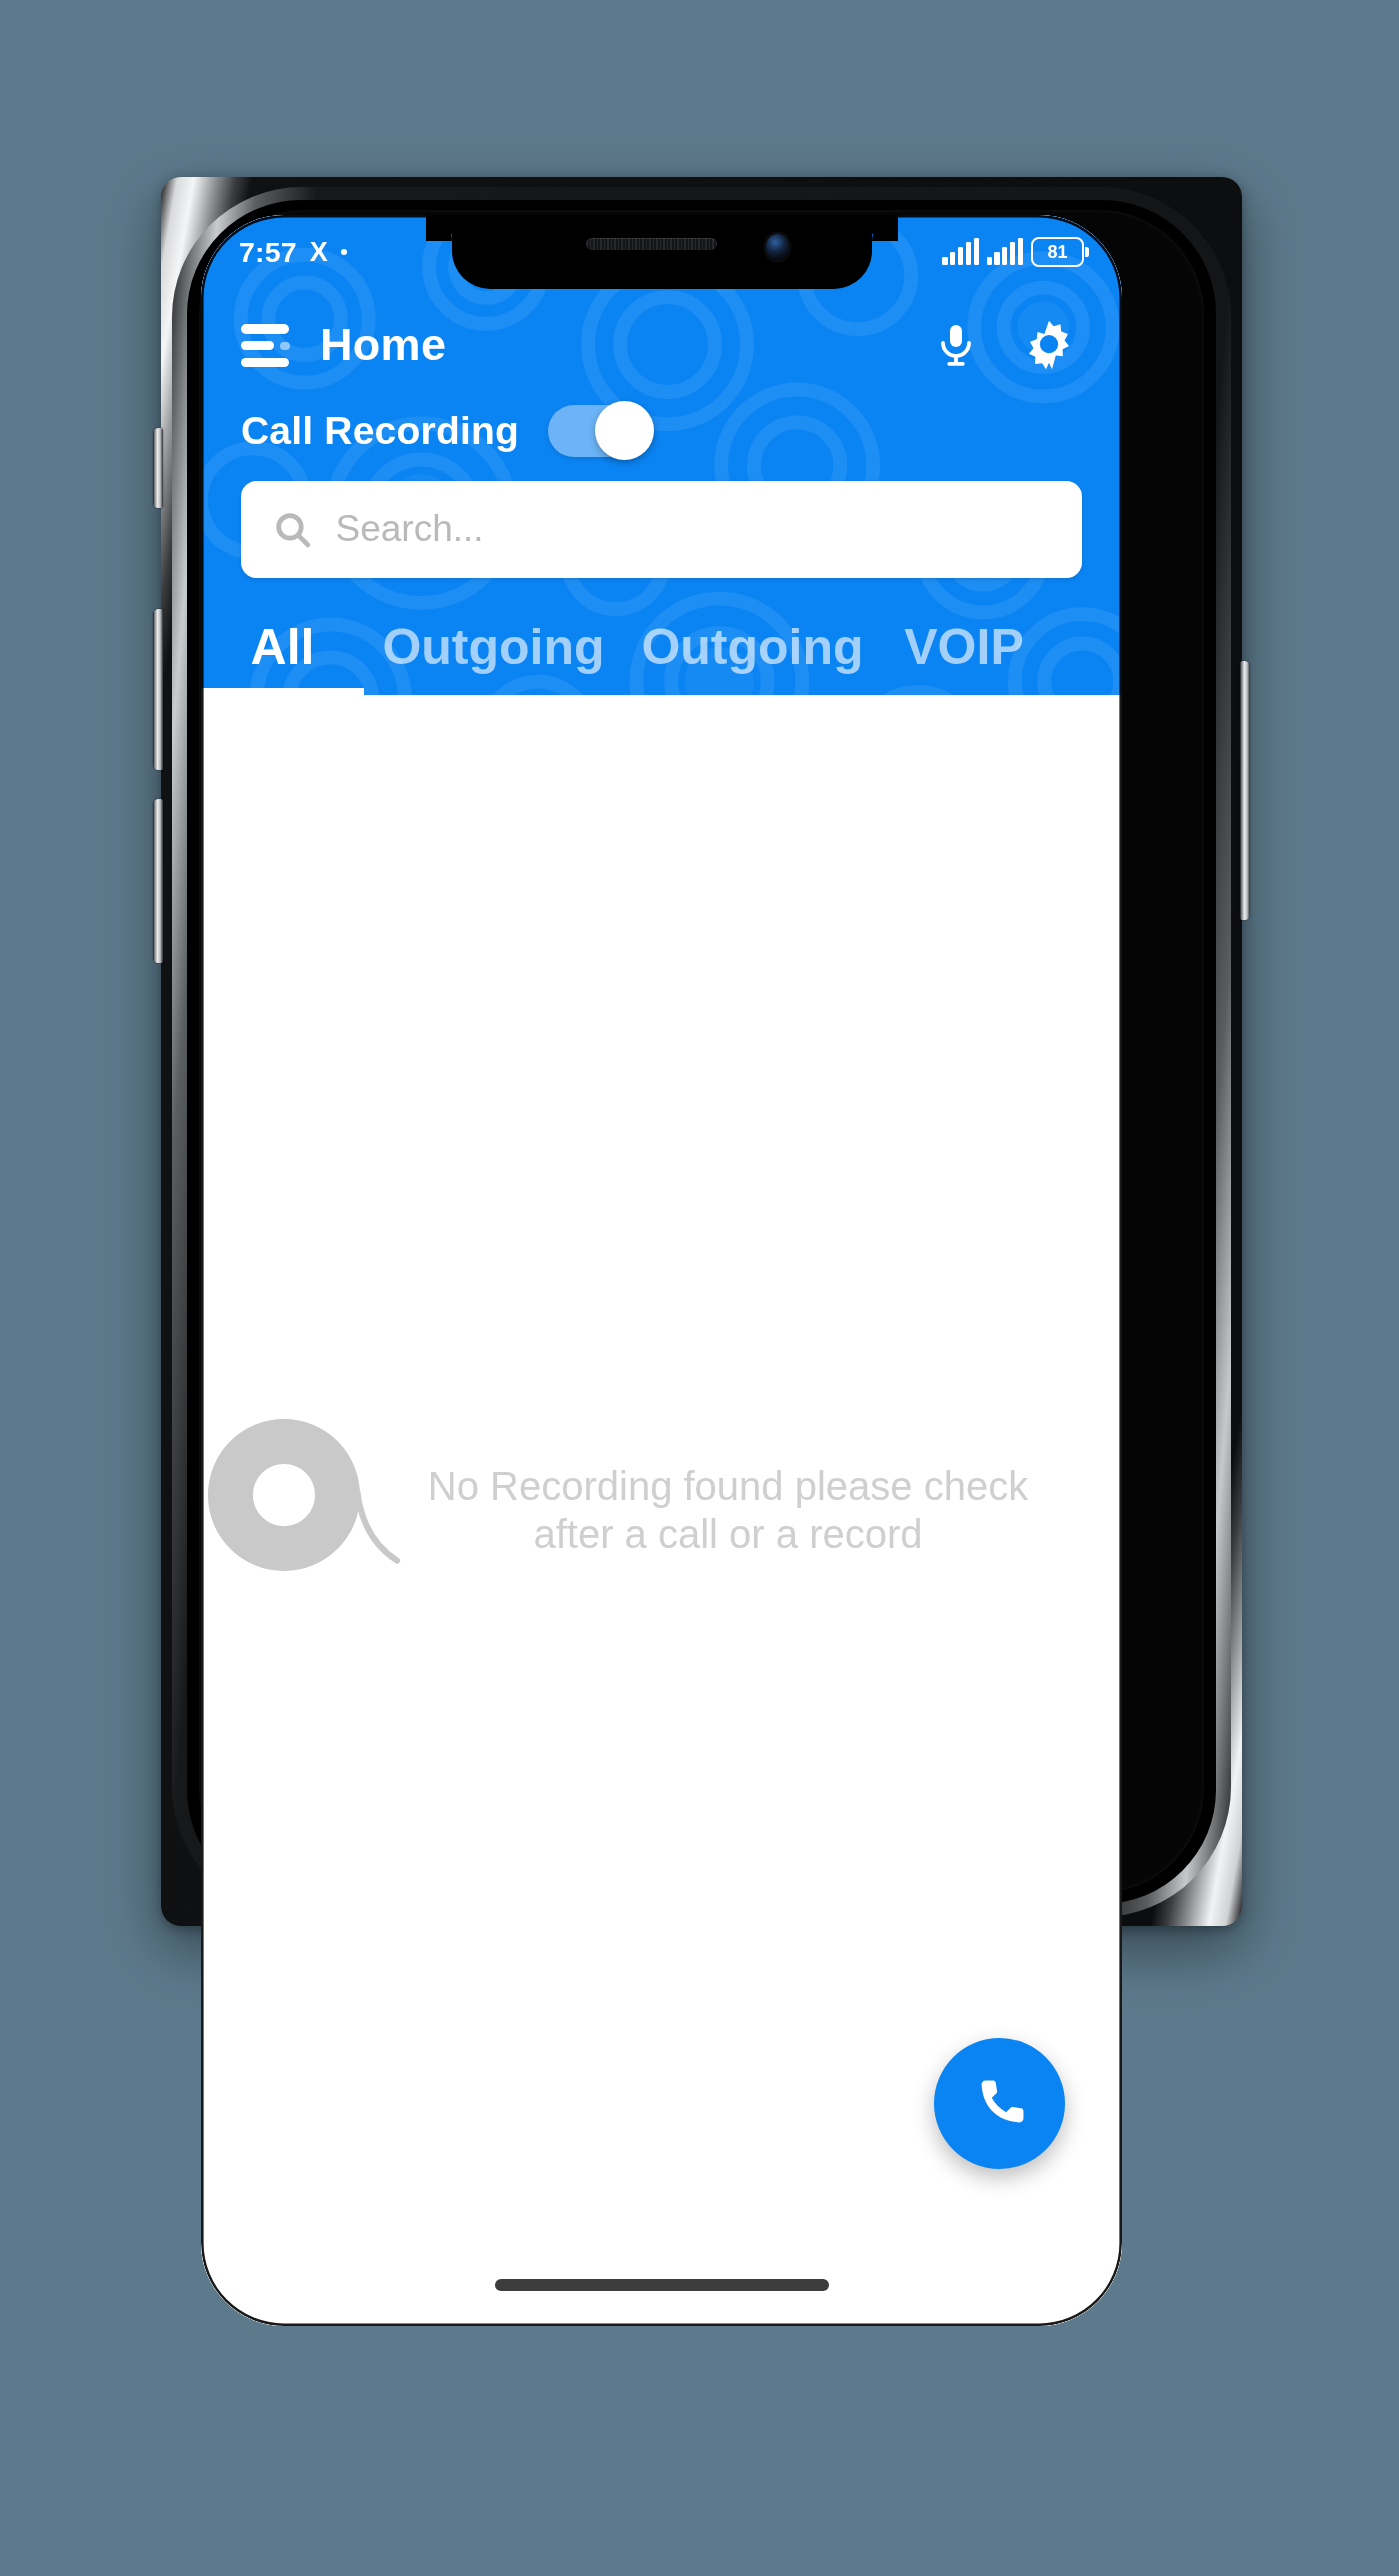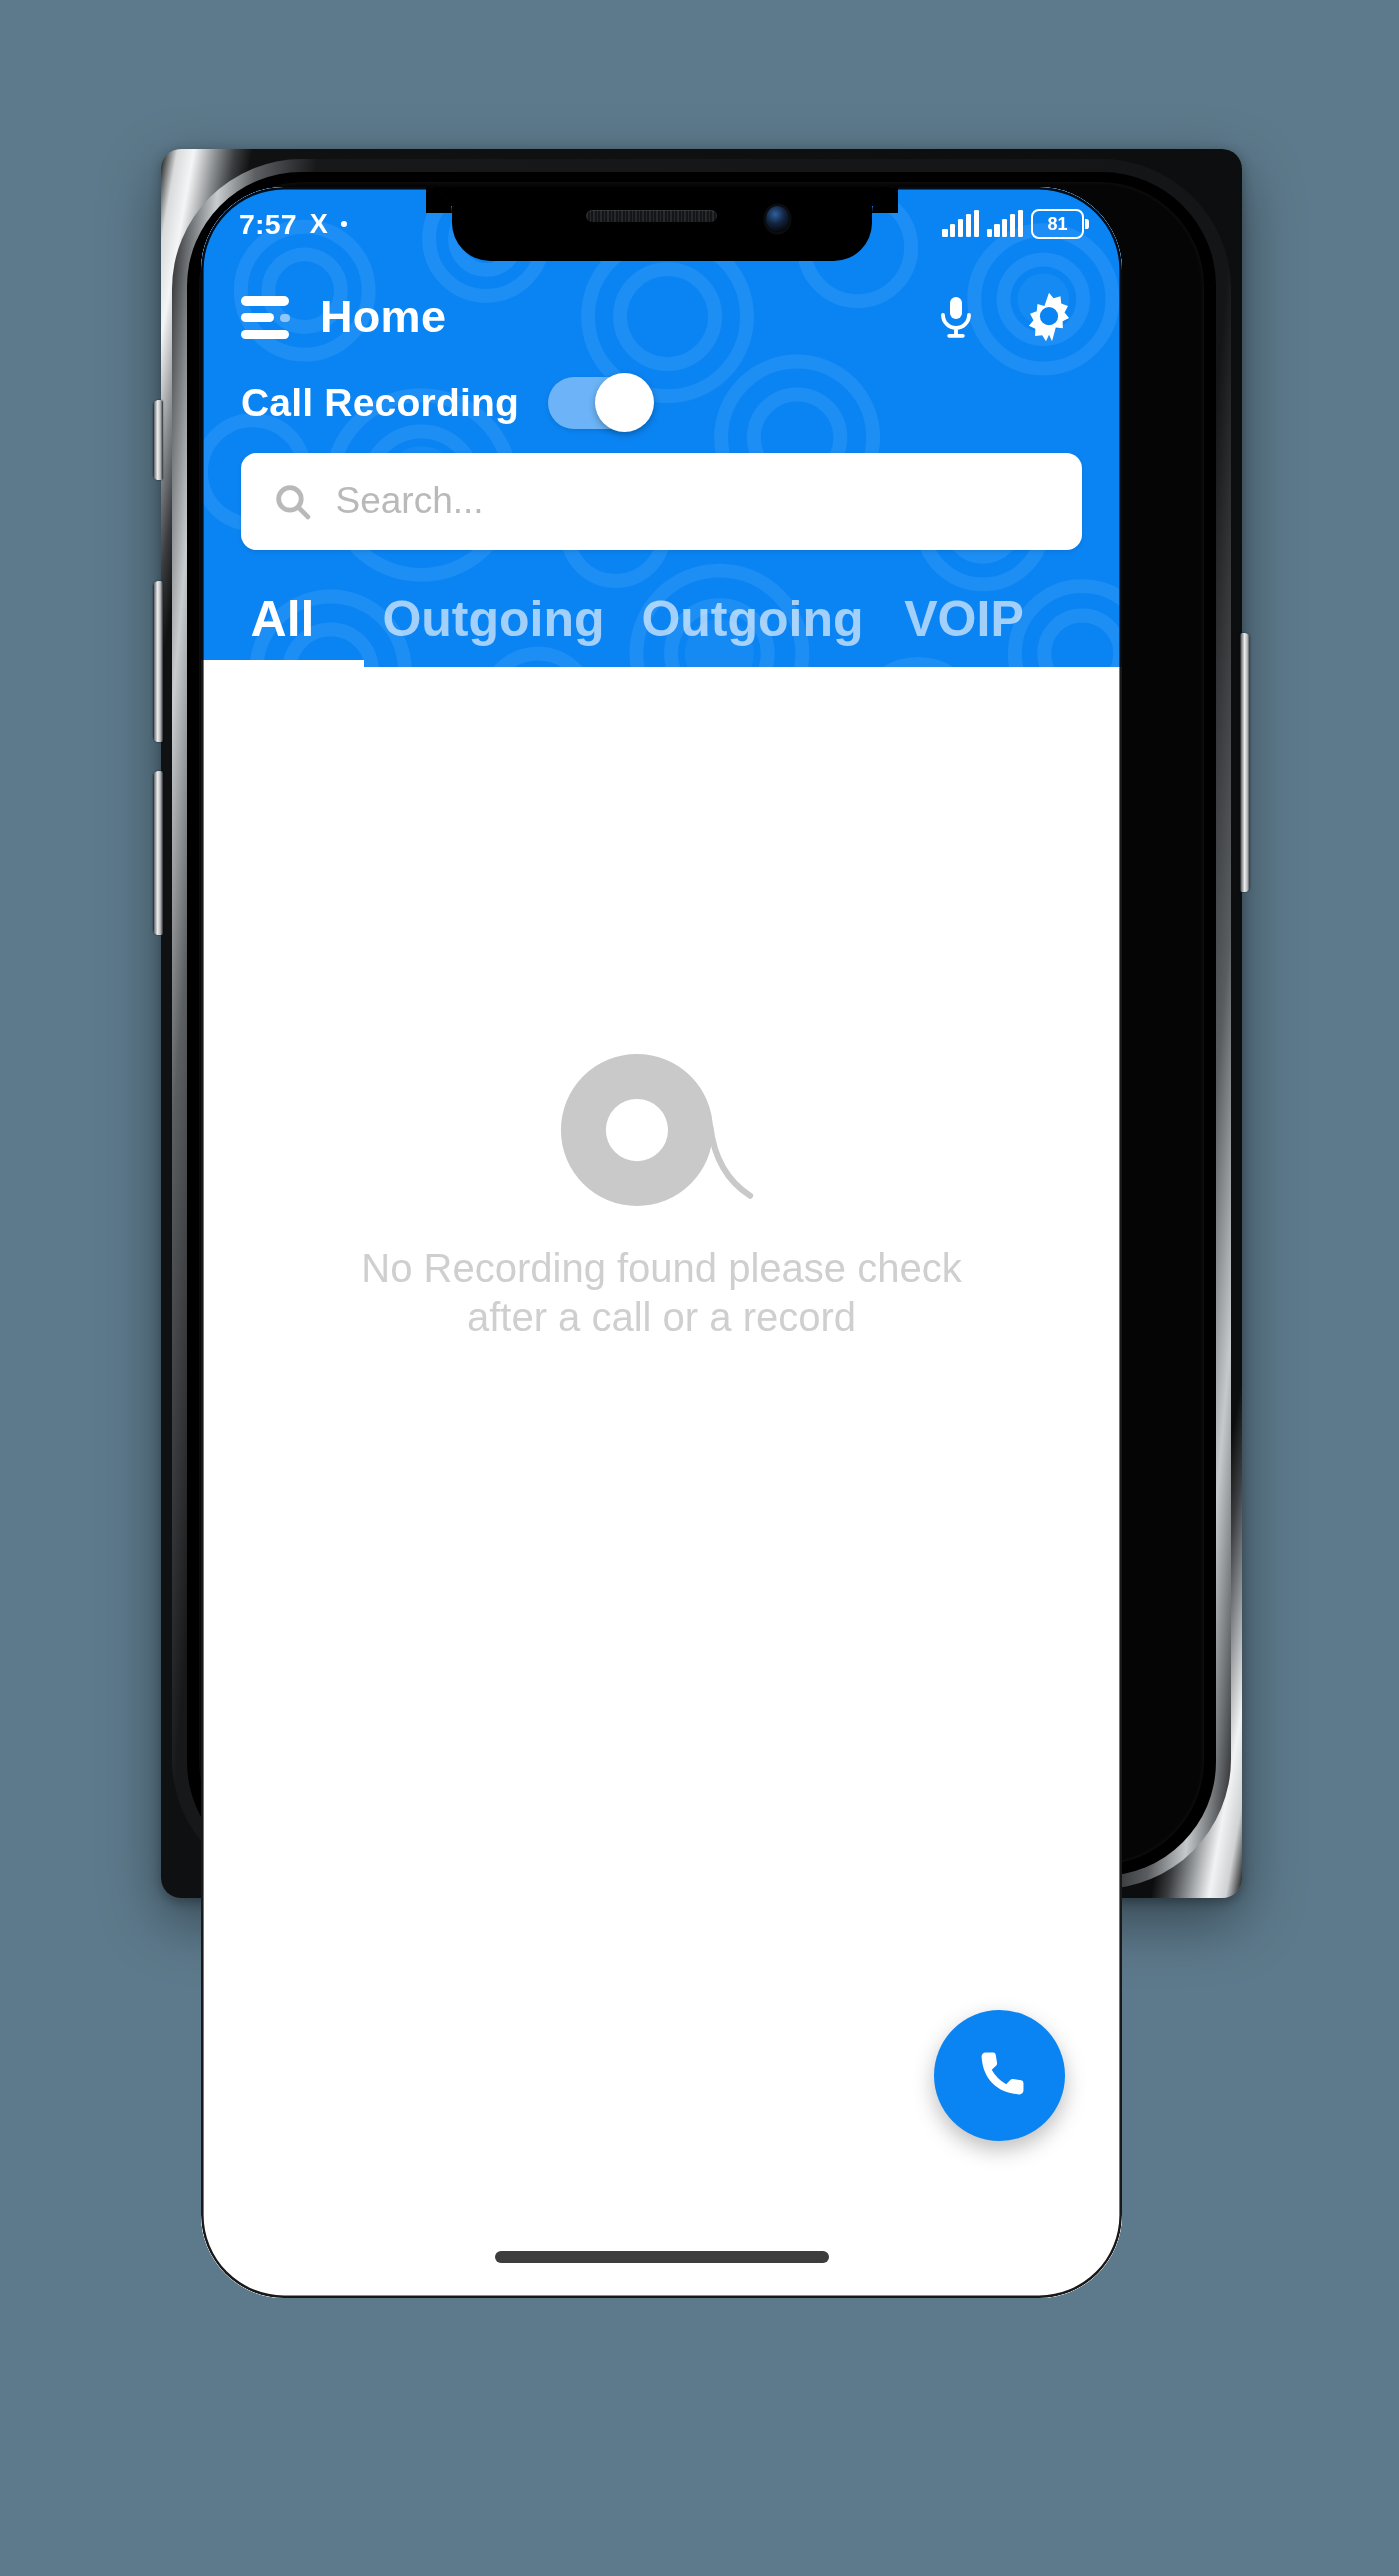--- a/index.html
+++ b/index.html
@@ -19,21 +19,21 @@
   
   .device-stage {
     position: absolute;
     inset: 0;
     background: #5d7a8c;
   }
 
   .phone {
     position: absolute;
     left: 161px;
-    top: 149px;
+    top: 177px;
     width: 1081px;
     height: 1749px;
     border-radius: 20px;
     background: linear-gradient(100deg,
       #0a0a0a 0%, #d8dadb 1.2%, #f4f5f6 2.4%,
       #8c8f92 4.0%, #3a3c3f 5.4%, #101112 6.6%,
       #0c0d0e 93.4%, #3b3d40 94.6%, #8e9194 96.0%,
       #f2f3f4 97.6%, #cfd1d3 98.8%, #0a0a0a 100%);
     box-shadow: 0 22.5px 61px rgba(0,0,0,0.42), 0 3.5px 12px rgba(0,0,0,0.3);
   }
@@ -287,24 +287,22 @@
   .tab-incoming { width: 259px; }
   .tab-outgoing { width: 259px; }
   .tab-voip     { width: 164px; }
 
   
   .content {
     flex: 1 1 auto;
     position: relative;
     background:#fff;
     display:flex;
-    flex-direction: column;
     align-items:center;
     justify-content:flex-start;
-    padding-top: 380px;
   }
   .empty-icon { width: 216px; height: 173px; margin-bottom: 24px; }
   .empty-text {
     width: 622px;
     text-align:center;
     color:#cfcfcf;
     font-size: 40px;
     line-height: 1.22;
     font-weight: 400;
   }

